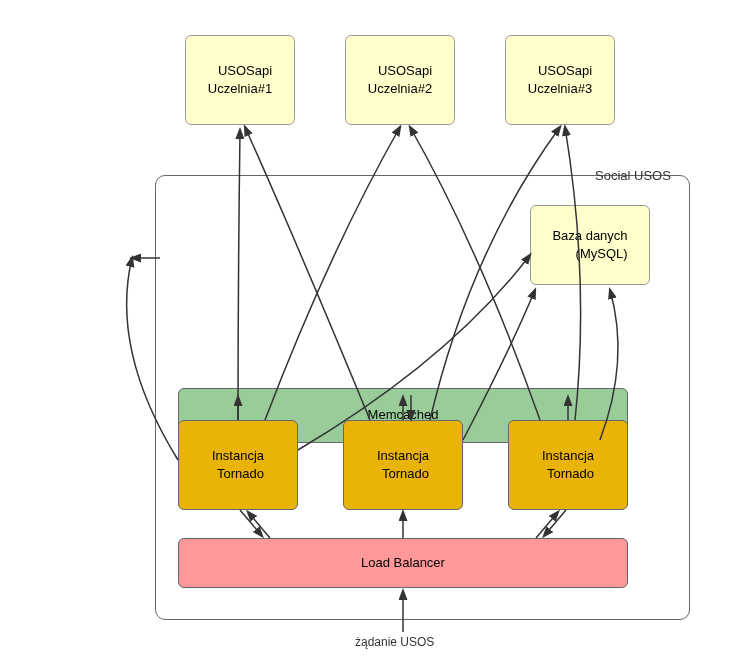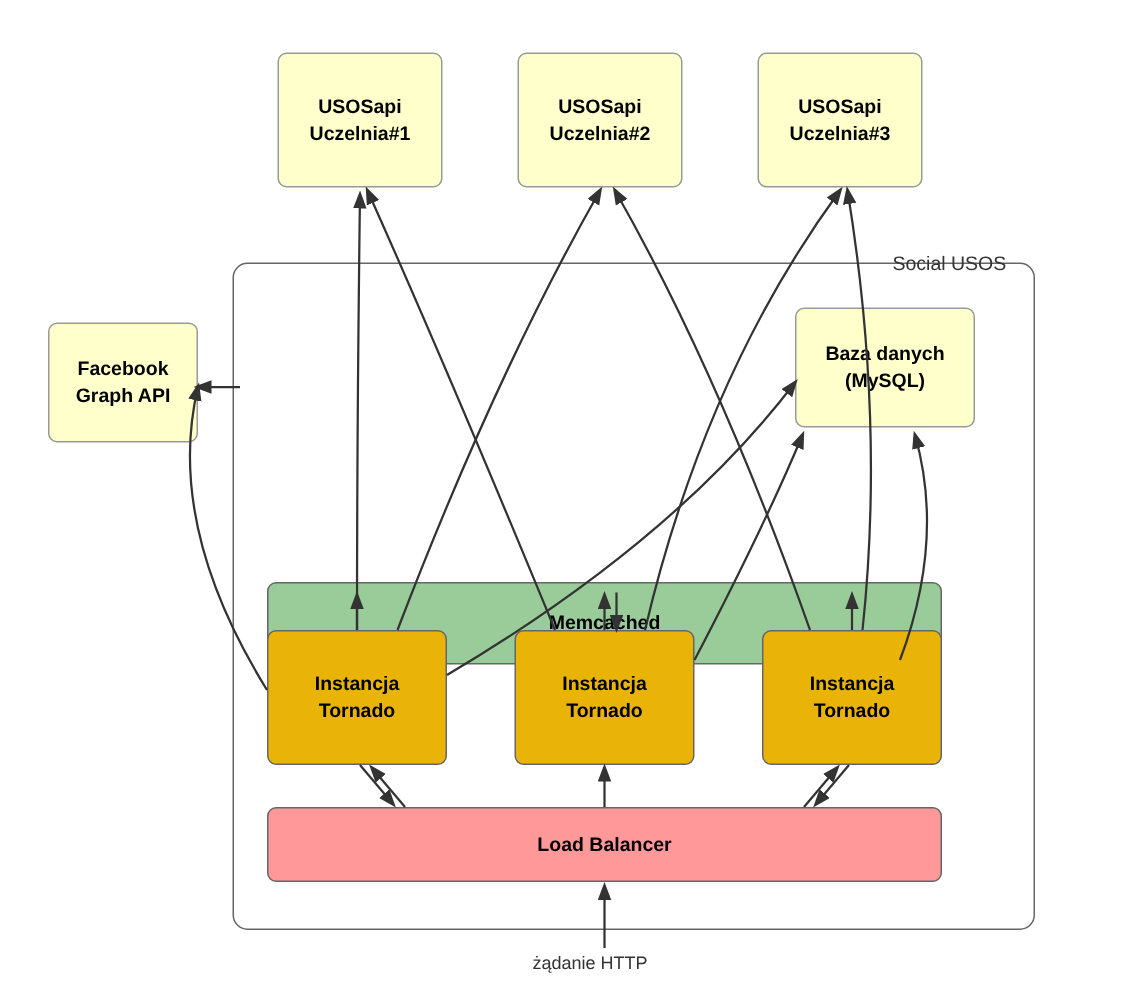--- a/index.html
+++ b/index.html
@@ -21,23 +21,22 @@
     }
 
     
     .box {
       position: absolute;
       border: 1.5px solid #999;
       border-radius: 6px;
       display: flex;
       align-items: center;
       justify-content: center;
-      text-align: center;
+      text-align: right;
       line-height: 1.4;
-      font-weight: bold;
     }
 
     .box-yellow {
       background: #ffffcc;
       border-color: #999;
     }
 
     .box-green {
       background: #99cc99;
       border-color: #666;
@@ -91,23 +90,20 @@
   </div>
 
   <div class="box box-yellow" style="left:345px; top:35px; width:110px; height:90px;">
     <span>USOSapi<br>Uczelnia#2</span>
   </div>
 
   <div class="box box-yellow" style="left:505px; top:35px; width:110px; height:90px;">
     <span>USOSapi<br>Uczelnia#3</span>
   </div>
 
-  <div class="box box-yellow" style="left:32px; top:215px; width:100px; height:80px;">
-    <span>Facebook<br>Graph API</span>
-  </div>
 
   <div class="box box-yellow" style="left:530px; top:205px; width:120px; height:80px;">
     <span>Baza danych<br>(MySQL)</span>
   </div>
 
   <div class="box box-green" style="left:178px; top:340px; width:450px; height:55px;">
     <span>Memcached</span>
   </div>
 
   <div class="box box-blue" style="left:178px; top:420px; width:120px; height:90px;">
@@ -119,21 +115,21 @@
   </div>
 
   <div class="box box-blue" style="left:508px; top:420px; width:120px; height:90px;">
     <span>Instancja<br>Tornado</span>
   </div>
 
   <div class="box box-red" style="left:178px; top:538px; width:450px; height:50px;">
     <span>Load Balancer</span>
   </div>
 
-  <span style="position:absolute; left:355px; top:635px; font-size:12px; color:#333;">żądanie HTTP</span>
+  <span style="position:absolute; left:355px; top:635px; font-size:12px; color:#333;">żądanie USOS</span>
 
   <svg class="arrows-svg">
     <defs>
       <marker id="arrow" markerWidth="8" markerHeight="8" refX="6" refY="3" orient="auto">
         <path d="M0,0 L0,6 L8,3 z" fill="#333"></path>
       </marker>
       <marker id="arrow-rev" markerWidth="8" markerHeight="8" refX="2" refY="3" orient="auto">
         <path d="M8,0 L8,6 L0,3 z" fill="#333"></path>
       </marker>
     </defs>

